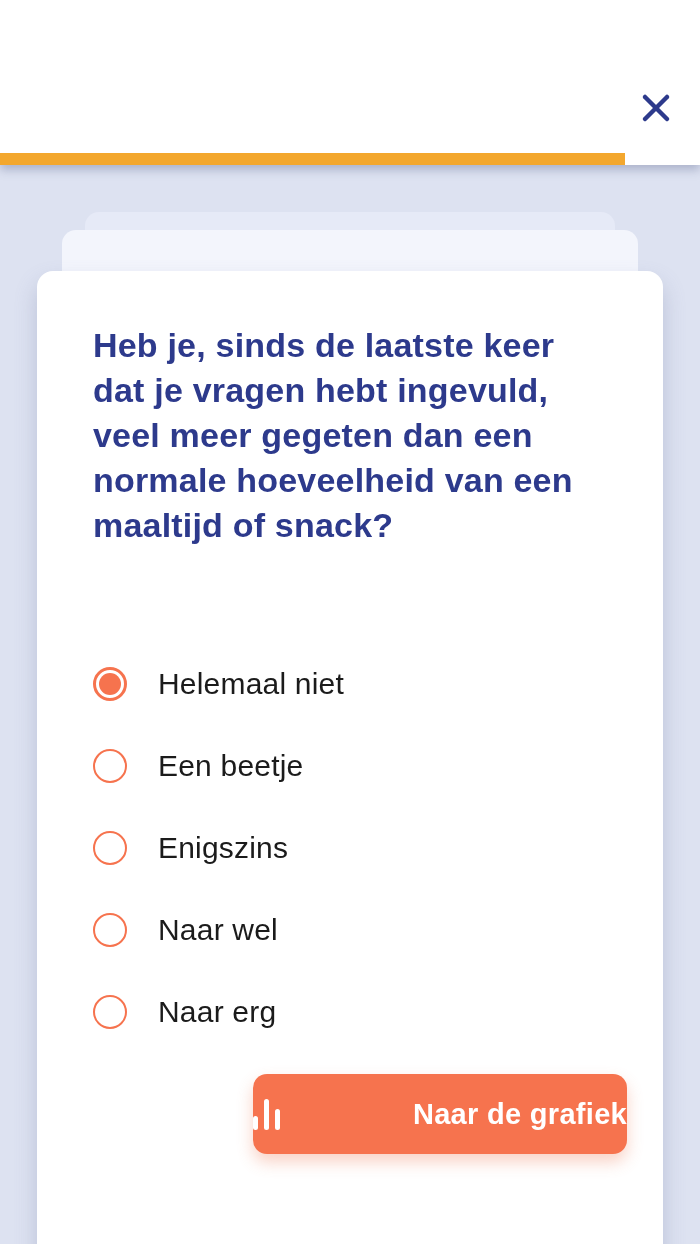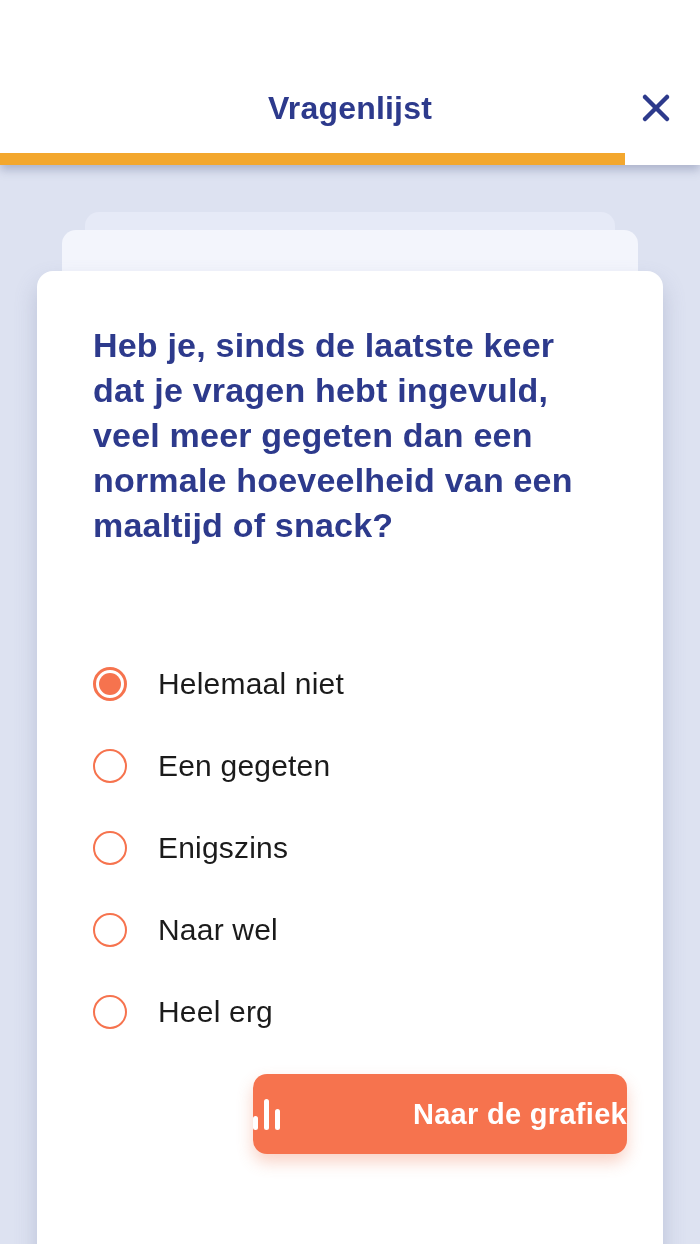--- a/index.html
+++ b/index.html
@@ -187,21 +187,20 @@
   .bar-chart-icon .bar-2 { height: 31px; }
   .bar-chart-icon .bar-3 { height: 21px; }
 </style>
 </head>
 <body>
 
 <div class="screen">
 
   <div class="topbar">
     <div class="header-row">
-      <div class="page-title">Vragenlijst</div>
       <button class="close-button">
         <span style="display:flex">
           <svg width="36" height="36" viewBox="0 0 36 36">
             <line x1="7" y1="7" x2="29" y2="29" stroke="#2d3a8c" stroke-width="4.5" stroke-linecap="round"></line>
             <line x1="29" y1="7" x2="7" y2="29" stroke="#2d3a8c" stroke-width="4.5" stroke-linecap="round"></line>
           </svg>
         </span>
       </button>
     </div>
     <div class="progress-track">
@@ -215,33 +214,33 @@
   <div class="question-card">
     <div class="question-text">Heb je, sinds de laatste keer dat je vragen hebt ingevuld, veel meer gegeten dan een normale hoeveelheid van een maaltijd of snack?</div>
 
     <div class="options-list">
         <div class="radio-option">
     <span class="radio-button selected"></span>
     <span class="radio-option-label">Helemaal niet</span>
   </div>
         <div class="radio-option">
     <span class="radio-button"></span>
-    <span class="radio-option-label">Een gegeten</span>
+    <span class="radio-option-label">Een beetje</span>
   </div>
         <div class="radio-option">
     <span class="radio-button"></span>
     <span class="radio-option-label">Enigszins</span>
   </div>
         <div class="radio-option">
     <span class="radio-button"></span>
     <span class="radio-option-label">Naar wel</span>
   </div>
         <div class="radio-option">
     <span class="radio-button"></span>
-    <span class="radio-option-label">Heel erg</span>
+    <span class="radio-option-label">Naar erg</span>
   </div>
       </div>
 
     <button class="action-button">
       <span class="bar-chart-icon">
         <span class="bar bar-1"></span>
         <span class="bar bar-2"></span>
         <span class="bar bar-3"></span>
       </span>
       <span class="action-button-label">Naar de grafiek</span>

